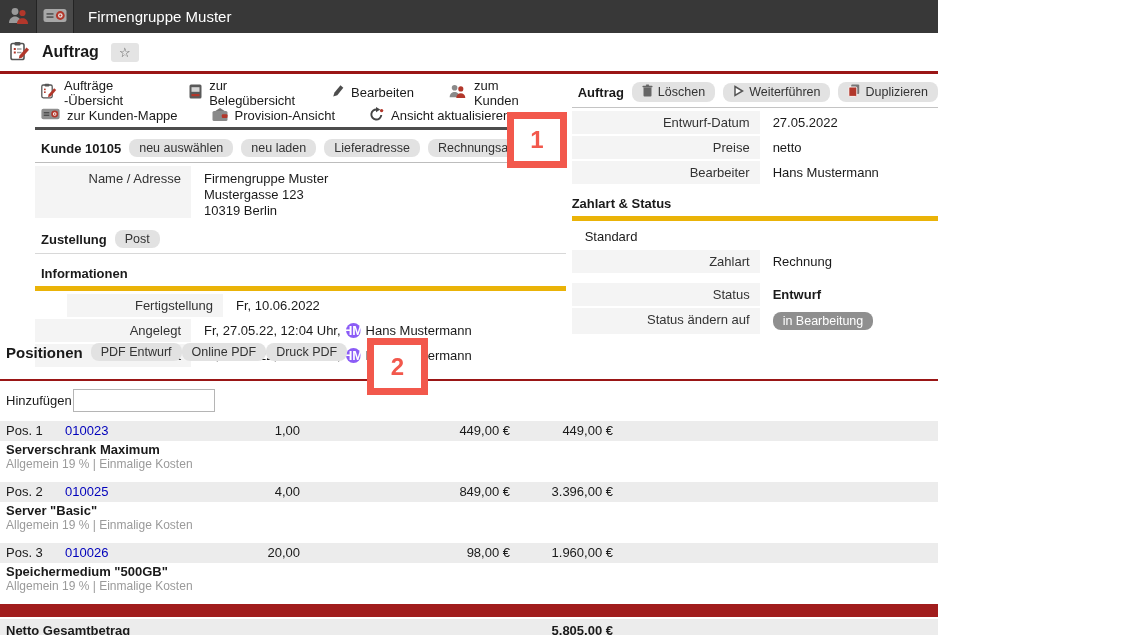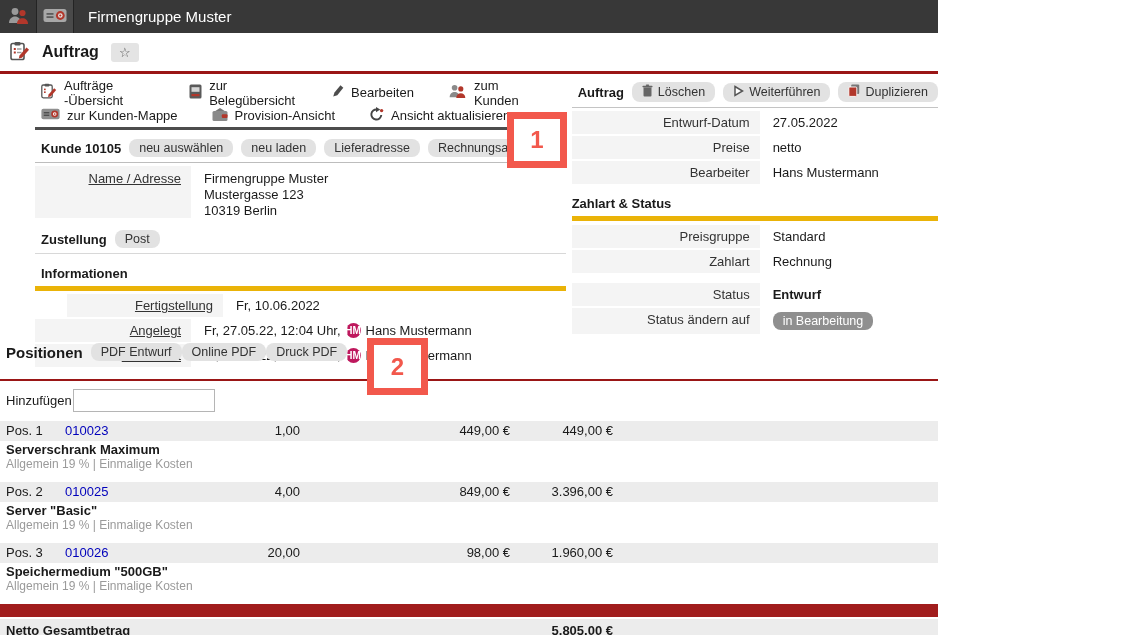--- a/index.html
+++ b/index.html
@@ -33,27 +33,27 @@
   .tool-link svg { flex:none; }
 
   .sec-hdr { display:flex; align-items:center; gap:8px; padding:5px 0 5px 6px; border-bottom:1px solid #c9c9c9; }
   .sec-hdr .hdr-label { font-weight:bold; }
   .pill { background:#e2e2e2; border:none; border-radius:8px; padding:2px 10px; font-size:12.5px;
           color:#333; cursor:pointer; font-family:inherit; display:inline-flex; align-items:center; gap:5px; }
   .pill-dark { background:#8f8f8f; color:#fff; }
 
   .frow { display:flex; margin-bottom:2px; }
   .flabel { background:#f4f4f4; text-align:right; padding:4px 10px 4px 4px; color:#333; flex:none; }
-  .left-col .flabel { width:156px;text-decoration:underline; }
+  .left-col .flabel { width:156px; }
   .right-col .flabel { width:188px; }
   .fvalue { padding:4px 0 4px 13px; display:flex; align-items:center; gap:5px; }
   .addr-label { padding-top:5px; }
   .addr-value { line-height:16px; padding-top:5px; }
   .sec-title { font-weight:bold; padding:6px 0 5px 6px; border-bottom:5px solid #eab308; margin-top:6px; }
-  .avatar { width:15px; height:15px; border-radius:50%; background:#be185d; color:#fff; font-size:10px;
+  .avatar { width:15px; height:15px; border-radius:50%; background:#8b5cf6; color:#fff; font-size:13px;
             font-weight:bold; display:inline-flex; align-items:center; justify-content:center; flex:none; }
   .bold { font-weight:bold; }
   .gap8 { height:8px; }
 
   
   .positions-header { display:flex; align-items:center; padding:6px 0 18px 6px; }
   .positions-title { font-size:15px; font-weight:bold; margin-right:8px; }
   .red-rule-thin { height:2px; background:#9a1616; }
   .add-row { display:flex; align-items:center; gap:1px; padding:8px 0 9px 6px; }
   .add-input { width:142px; height:23px; border:1px solid #b5b5b5; font-family:inherit; font-size:13px; padding:0 4px; }
@@ -302,21 +302,20 @@
         <div class="fvalue">netto</div>
       </div>
       <div class="frow">
         <div class="flabel">Bearbeiter</div>
         <div class="fvalue">Hans Mustermann</div>
       </div>
 
       <div class="sec-title" style="padding-left:0;">Zahlart &amp; Status</div>
 
       <div class="frow" style="margin-top:4px;">
-        <div class="flabel">Preisgruppe</div>
         <div class="fvalue">Standard</div>
       </div>
       <div class="frow">
         <div class="flabel">Zahlart</div>
         <div class="fvalue">Rechnung</div>
       </div>
 
       <div class="gap8"></div>
 
       <div class="frow">

